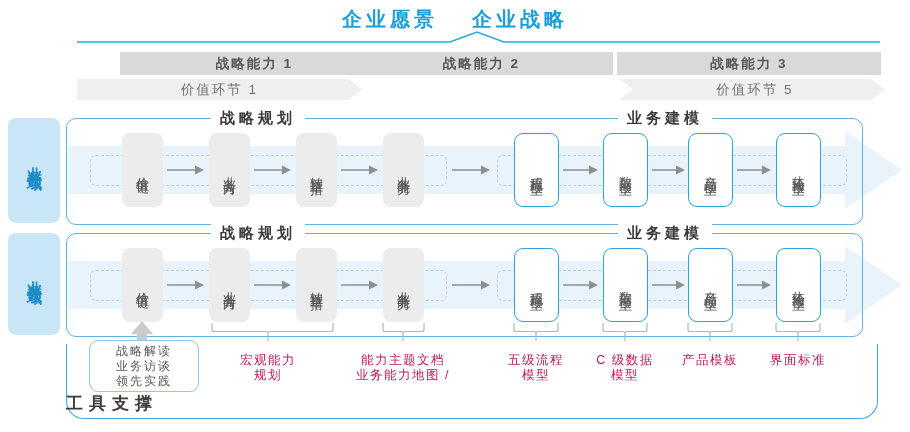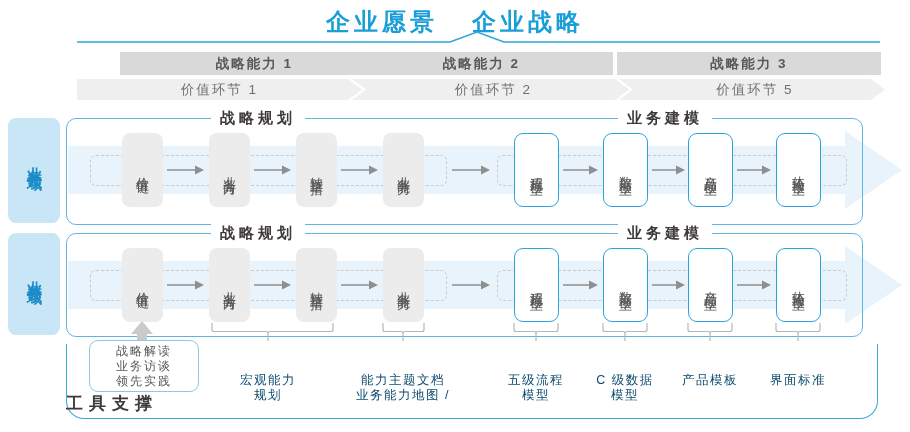--- a/index.html
+++ b/index.html
@@ -3,21 +3,21 @@
 <meta charset="utf-8">
 <style>
   html,body{margin:0;padding:0;background:#fff;}
   .stage{
     position:relative;width:910px;height:432px;background:#fff;overflow:hidden;
     font-family:"Liberation Sans",sans-serif;color:#595757;
   }
   .abs{position:absolute;}
   
   .title-row{left:0;top:6px;width:910px;display:flex;justify-content:center;gap:34px;}
-  .title-row span{font-size:24px;font-weight:bold;color:#1A9ED8;letter-spacing:4px;}
+  .title-row span{font-size:20px;font-weight:bold;color:#1A9ED8;letter-spacing:4px;}
   
   .cap-bar{top:52px;height:23px;background:#D9D9DA;display:flex;align-items:center;justify-content:center;
     font-size:13.5px;font-weight:600;color:#595757;letter-spacing:2px;}
   
   .chev{top:79px;height:21px;background:#EFEFF0;display:flex;align-items:center;justify-content:center;
     font-size:13.5px;color:#727171;letter-spacing:2px;}
   .chev1{left:77px;width:285px;clip-path:polygon(0 0,271px 0,285px 50%,271px 100%,0 100%);}
   .chev2{left:352px;width:277px;clip-path:polygon(0 0,263px 0,277px 50%,263px 100%,0 100%,14px 50%);padding-left:6px;box-sizing:border-box;}
   .chev3{left:619px;width:266px;clip-path:polygon(0 0,252px 0,266px 50%,252px 100%,0 100%,14px 50%);padding-left:6px;box-sizing:border-box;}
   
@@ -26,21 +26,21 @@
   
   .panel{left:66px;width:795px;border:1px solid #5FB5DF;border-radius:10px;background:transparent;z-index:3;pointer-events:none;}
   .section-header{z-index:5;background:#fff;padding:0 9px;font-size:15px;font-weight:bold;color:#3E3A39;letter-spacing:4px;white-space:nowrap;transform:translateX(-50%);}
   .dashed{border:1px dashed #C9CACA;border-radius:6px;z-index:2;}
   .gbox{width:41px;background:#ECECED;border-radius:8px;display:flex;align-items:center;justify-content:center;z-index:4;}
   .bbox{width:45px;background:#fff;border:1.5px solid #2BA4DC;border-radius:9px;display:flex;align-items:center;justify-content:center;z-index:4;box-sizing:border-box;}
   .gbox span,.bbox span{writing-mode:vertical-rl;font-size:13px;color:#595757;letter-spacing:2px;font-weight:500;}
   .overlay{left:0;top:0;z-index:4;pointer-events:none;}
   .bands{left:0;top:0;z-index:1;pointer-events:none;}
   
-  .anno{top:353px;width:150px;text-align:center;font-size:12.5px;line-height:14.5px;color:#0c4a6e;letter-spacing:1.5px;z-index:5;margin-top:20px;}
+  .anno{top:353px;width:150px;text-align:center;font-size:12.5px;line-height:14.5px;color:#be185d;letter-spacing:1.5px;z-index:5;}
   .practice{left:89px;top:340px;width:108px;height:50px;border:1px solid #8CC8E6;border-radius:9px;background:#fff;
     display:flex;flex-direction:column;align-items:center;justify-content:center;z-index:5;
     font-size:12px;line-height:15px;color:#595757;letter-spacing:2px;}
   
   .toolbox{left:66px;top:344px;width:810px;height:74px;border-left:1.3px solid #3FA8DB;border-right:1.3px solid #3FA8DB;
     border-bottom:1.3px solid #3FA8DB;border-radius:0 0 18px 18px;z-index:1;}
   .tool-label{left:66px;top:392px;width:810px;text-align:left;font-size:17px;font-weight:bold;color:#3E3A39;letter-spacing:6px;z-index:2;}
 </style>
 </head>
 <body>
@@ -54,21 +54,20 @@
 
   <svg class="abs" style="left:0;top:0;" width="910" height="50">
     <polyline points="77,42 450,42 477,32 504,42 880,42" fill="none" stroke="#2FA6DC" stroke-width="1.6"></polyline>
   </svg>
 
   <div class="abs cap-bar" style="left:77px;width:269px;margin-left:43px;">战略能力 1</div>
   <div class="abs cap-bar" style="left:350px;width:263px;">战略能力 2</div>
   <div class="abs cap-bar" style="left:617px;width:264px;">战略能力 3</div>
 
   <div class="abs chev chev1">价值环节 1</div>
-  <div class="abs chev chev2">价值环节 2</div>
   <div class="abs chev chev3">价值环节 5</div>
 
   <div class="abs domain" style="top:118px;height:105px;">
     <span>业务领域 1</span>
   </div>
   <div class="abs domain" style="top:233px;height:102px;">
     <span>业务领域 2</span>
   </div>
 
   <svg class="abs bands" width="910" height="432" id="bands">

